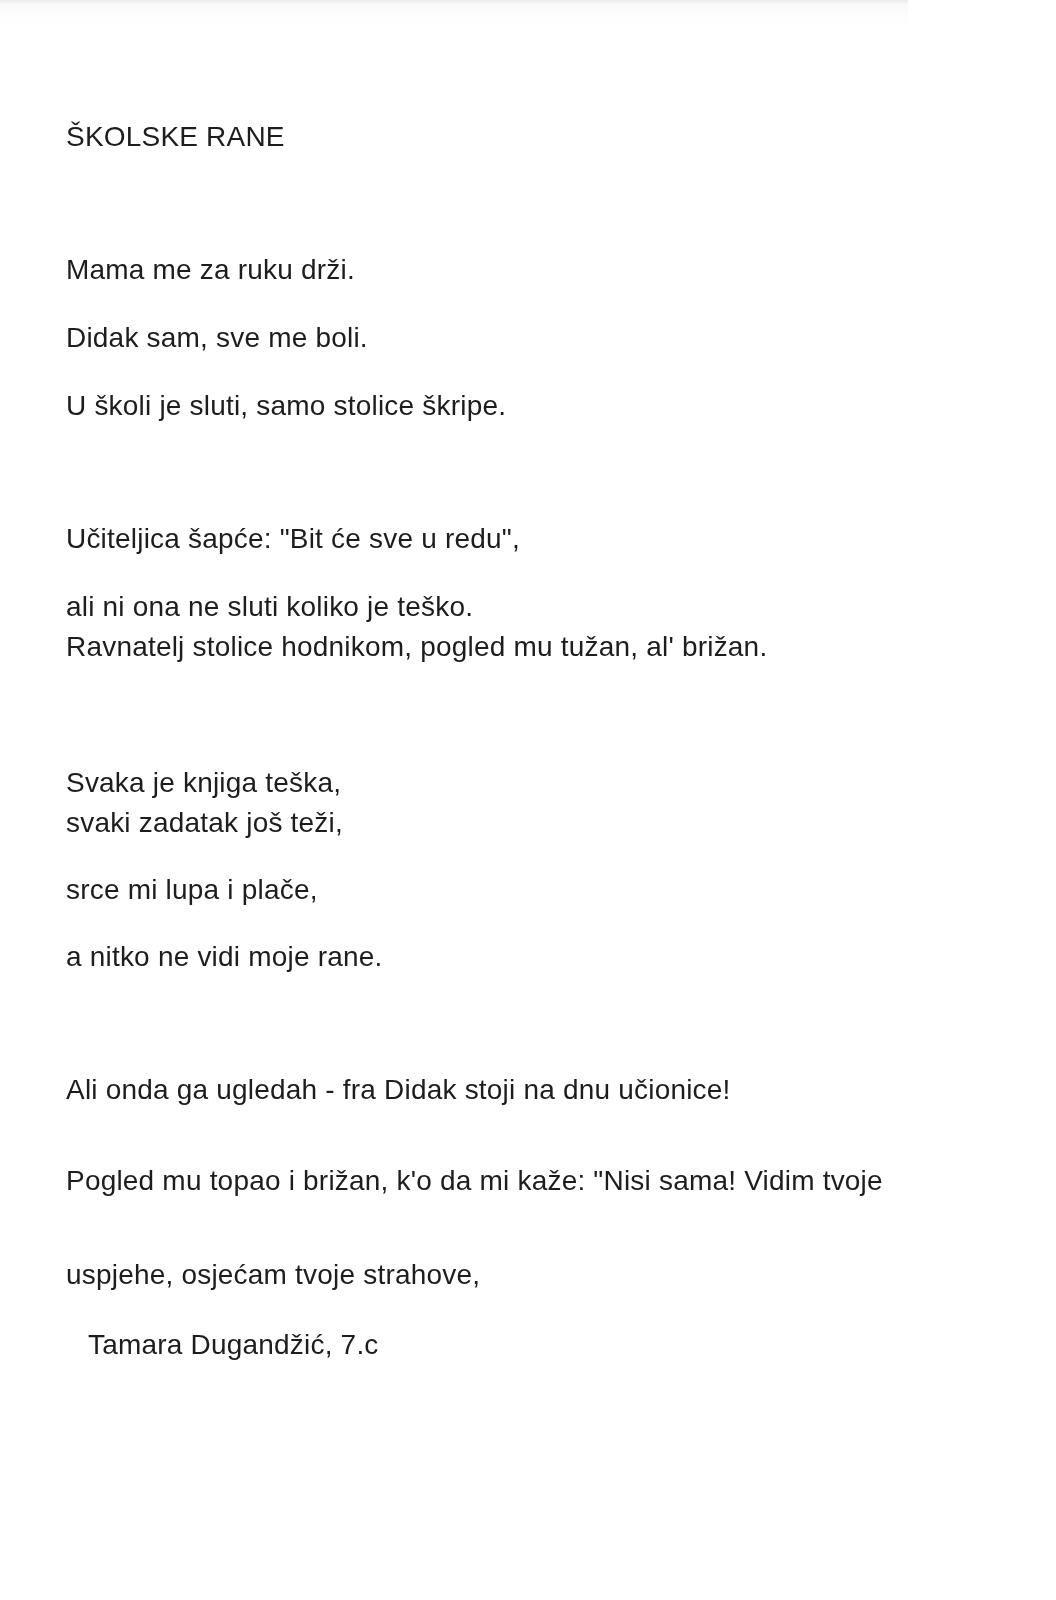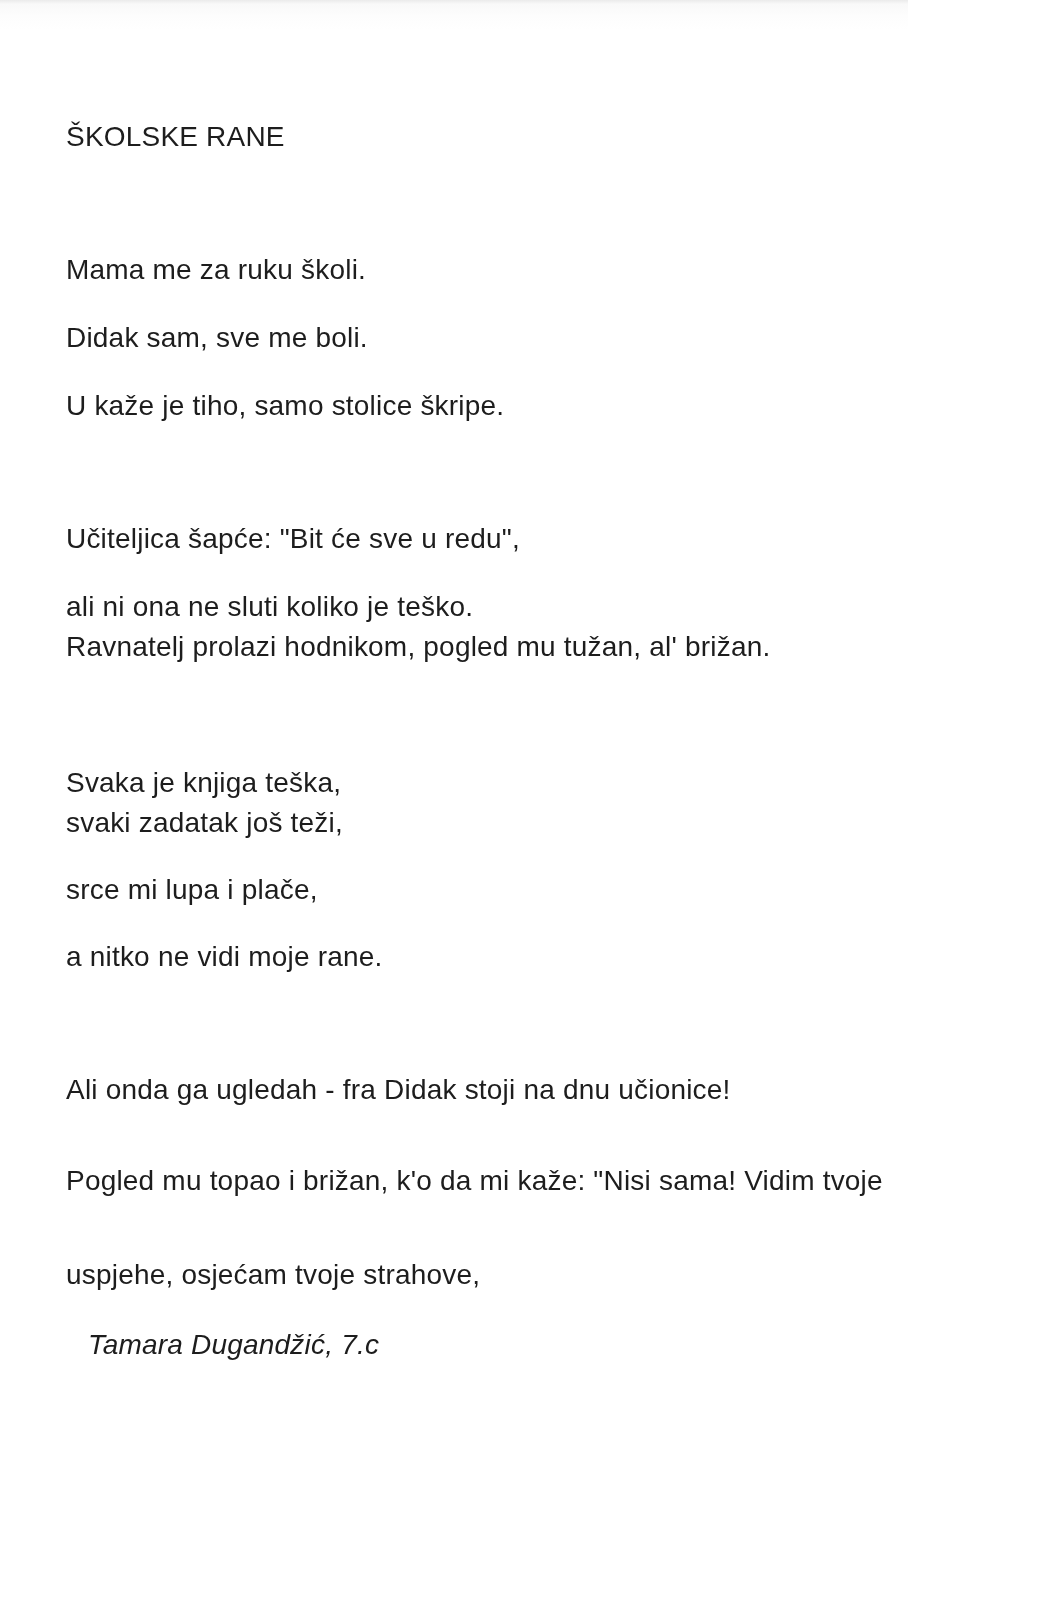--- a/index.html
+++ b/index.html
@@ -71,40 +71,39 @@
     margin-top: 48px;
   }
 
   .l13 { margin-bottom: 122px; }
 
   .signature {
     line-height: 40px;
     padding-left: 22px;
     white-space: nowrap;
     letter-spacing: 0.2px;
-    font-style: italic;
   }
 </style>
 </head>
 <body>
 
 <div class="page">
   <div class="page-top-shade"></div>
 
   <div class="content">
 
     <p class="line poem-title">ŠKOLSKE RANE</p>
 
-    <p class="line l1">Mama me za ruku školi.</p>
+    <p class="line l1">Mama me za ruku drži.</p>
     <p class="line l2">Didak sam, sve me boli.</p>
-    <p class="line l3">U kaže je tiho, samo stolice škripe.</p>
+    <p class="line l3">U školi je sluti, samo stolice škripe.</p>
 
     <p class="line l4">Učiteljica šapće: "Bit će sve u redu",</p>
     <p class="line l5">ali ni ona ne sluti koliko je teško.</p>
-    <p class="line l6">Ravnatelj prolazi hodnikom, pogled mu tužan, al' brižan.</p>
+    <p class="line l6">Ravnatelj stolice hodnikom, pogled mu tužan, al' brižan.</p>
 
     <p class="line l7">Svaka je knjiga teška,</p>
     <p class="line l8">svaki zadatak još teži,</p>
     <p class="line l9">srce mi lupa i plače,</p>
     <p class="line l10">a nitko ne vidi moje rane.</p>
 
     <p class="line l11">Ali onda ga ugledah - fra Didak stoji na dnu učionice!</p>
 
     <p class="wrapped-par">
       <span class="wrap-line">Pogled mu topao i brižan, k'o da mi kaže: "Nisi sama! Vidim tvoje</span>

